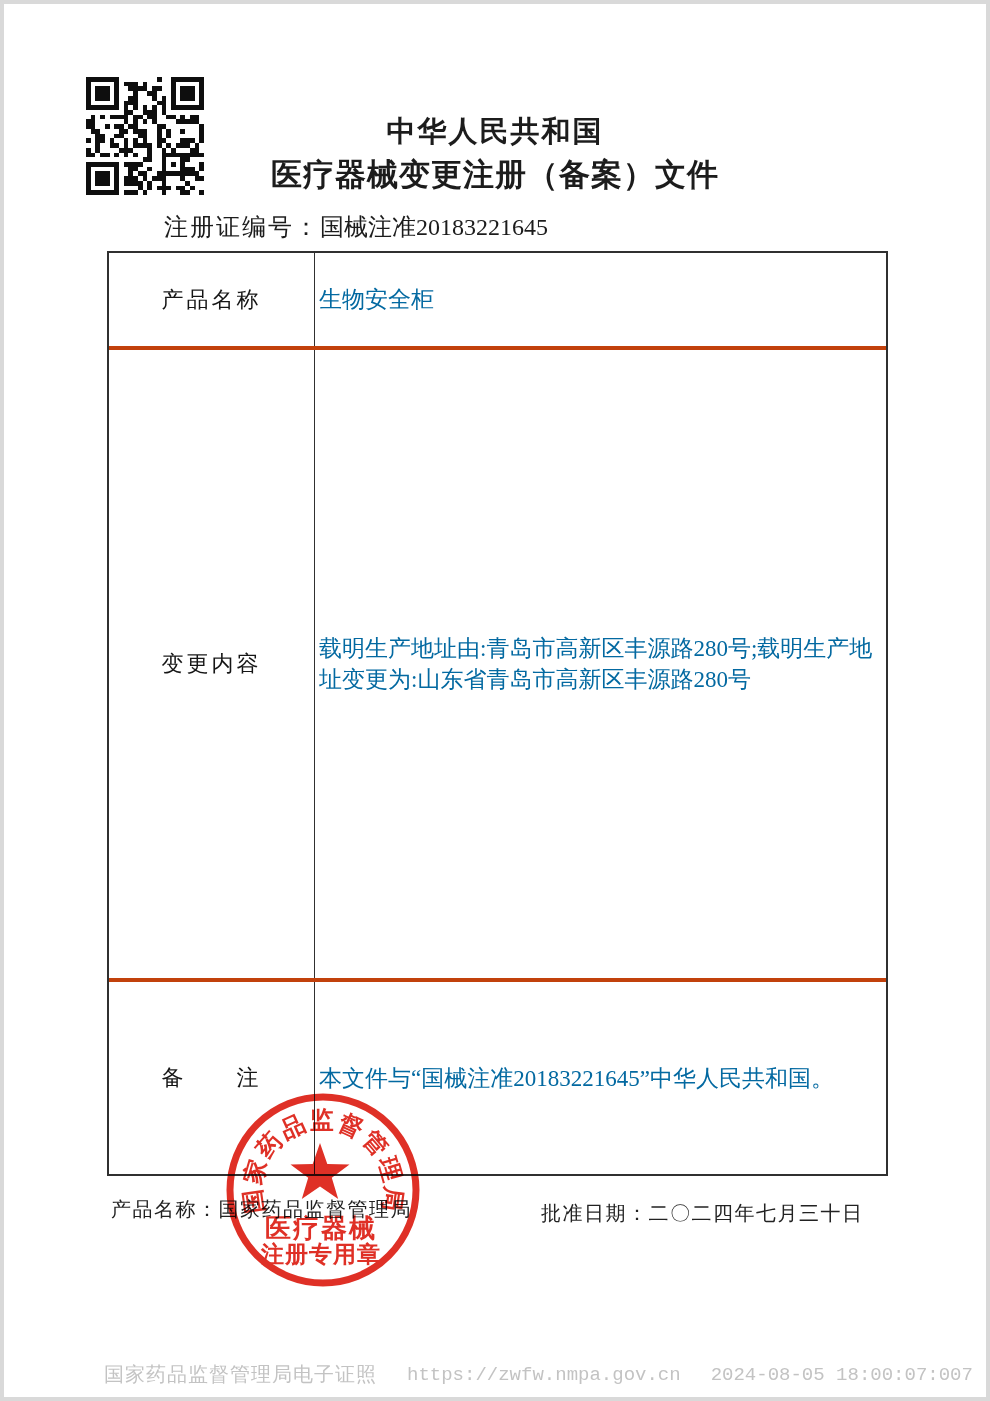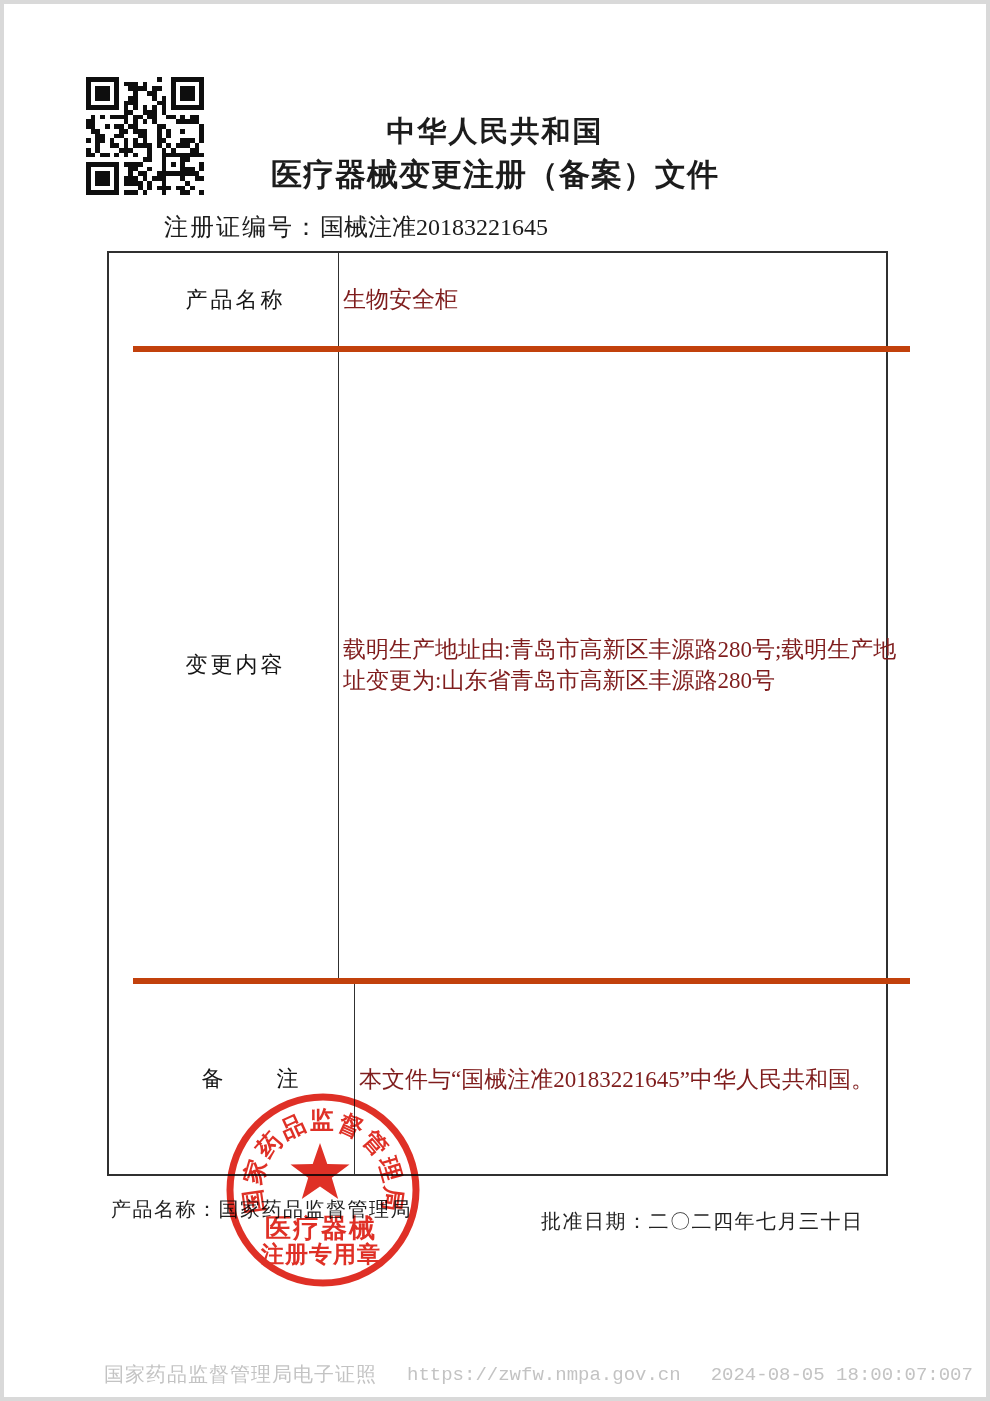--- a/index.html
+++ b/index.html
@@ -32,47 +32,47 @@
   .regno { position:absolute; left:160px; top:207px; font-size:24px; white-space:nowrap; }
   .regno .lbl { letter-spacing:2px; }
 
   
   .cert-table {
     position:absolute; left:103px; top:247px;
     width:781px; height:925px;
     border:2px solid #303030;
     display:flex; flex-direction:column;
   }
-  .trow { display:flex; width:100%;margin-left:24px; }
-  .trow + .trow { border-top:6px solid #c2410c; }
+  .trow { display:flex; width:100%; }
+  .trow + .trow { border-top:4px solid #c2410c; }
   .trow-1 { height:93px; }
   .trow-2 { flex:1; }
-  .trow-3 { height:196px;padding-left:16px; }
+  .trow-3 { height:196px; }
   .tlabel {
     width:206px; flex:0 0 206px;
     border-right:1px solid #303030;
     display:flex; align-items:center; justify-content:center;
     font-family:"Liberation Sans", sans-serif;
     font-size:22px; letter-spacing:3px;
     color:#151515;
   }
   .tvalue {
     flex:1;
     display:flex; align-items:center;
     font-size:23px; line-height:31px;
     padding:2px 4px 2px 4px;
-    color:#7f1d1d;
+    color:#0369a1;
     word-break:break-all;
   }
   .tvalue .inner { max-width:568px; }
 
   
   .approval-line { position:absolute; top:1192px; left:0; width:100%; font-size:20px; color:#222; }
   .dept { position:absolute; left:107px; top:0; letter-spacing:1.5px; white-space:nowrap; }
-  .adate { position:absolute; left:537px; top:12px; letter-spacing:1.5px; white-space:nowrap; }
+  .adate { position:absolute; left:537px; top:4px; letter-spacing:1.5px; white-space:nowrap; }
 
   
   .stamp {
     position:absolute; left:219px; top:1086px; width:200px; height:200px;
     mix-blend-mode:multiply; opacity:.94;
     pointer-events:none;
   }
   .stamp text { font-family:"Liberation Sans", sans-serif; font-weight:bold; }
 
   

